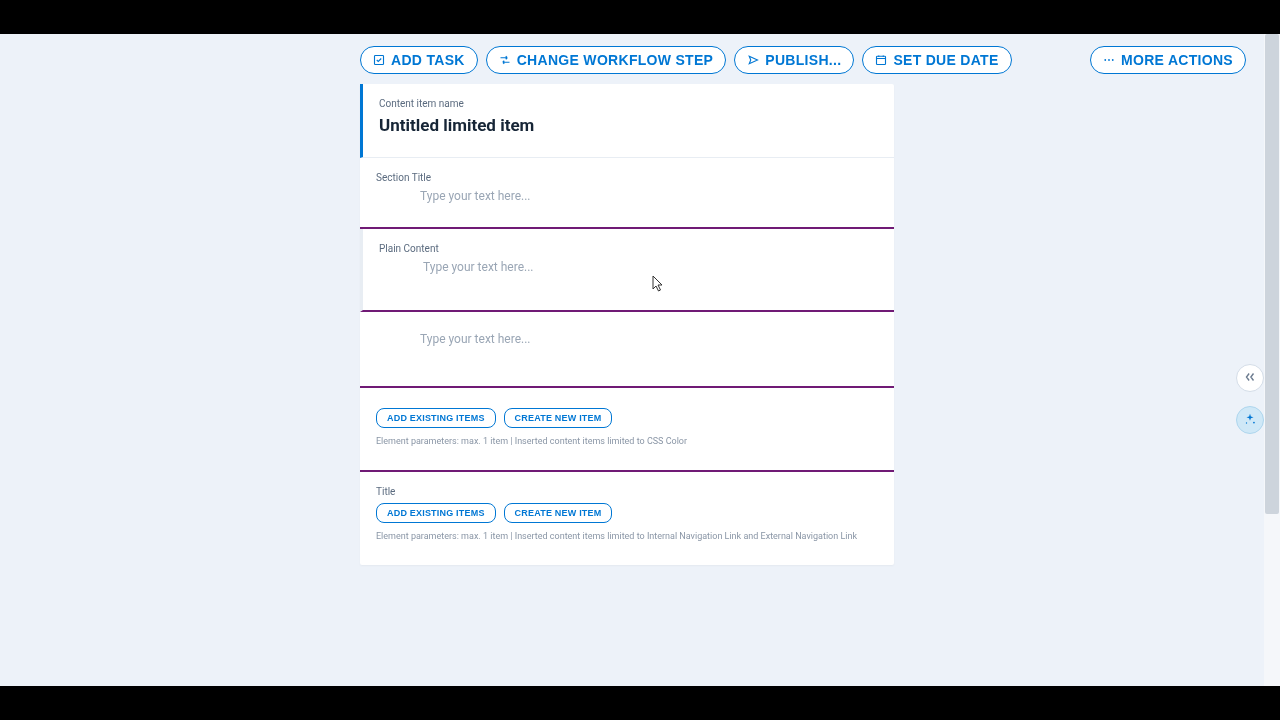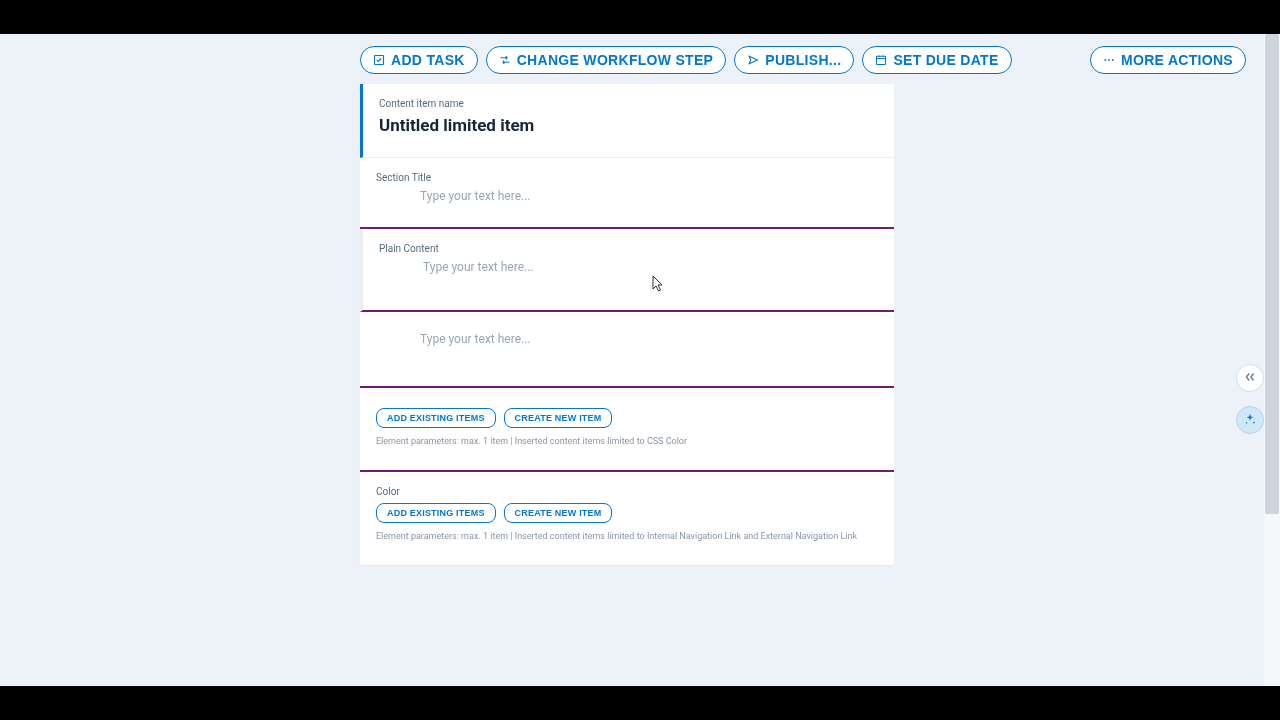--- a/index.html
+++ b/index.html
@@ -278,21 +278,21 @@
 
     <div class="field-section">
       <div class="small-btn-row">
         <button class="small-btn">ADD EXISTING ITEMS</button>
         <button class="small-btn">CREATE NEW ITEM</button>
       </div>
       <div class="hint-text">Element parameters: max. 1 item | Inserted content items limited to CSS Color</div>
     </div>
 
     <div class="field-section last">
-      <div class="field-label">Color</div>
+      <div class="field-label">Title</div>
       <div class="small-btn-row">
         <button class="small-btn">ADD EXISTING ITEMS</button>
         <button class="small-btn">CREATE NEW ITEM</button>
       </div>
       <div class="hint-text">Element parameters: max. 1 item | Inserted content items limited to Internal Navigation Link and External Navigation Link</div>
     </div>
 
   </div>
 
   <div class="side-buttons">

